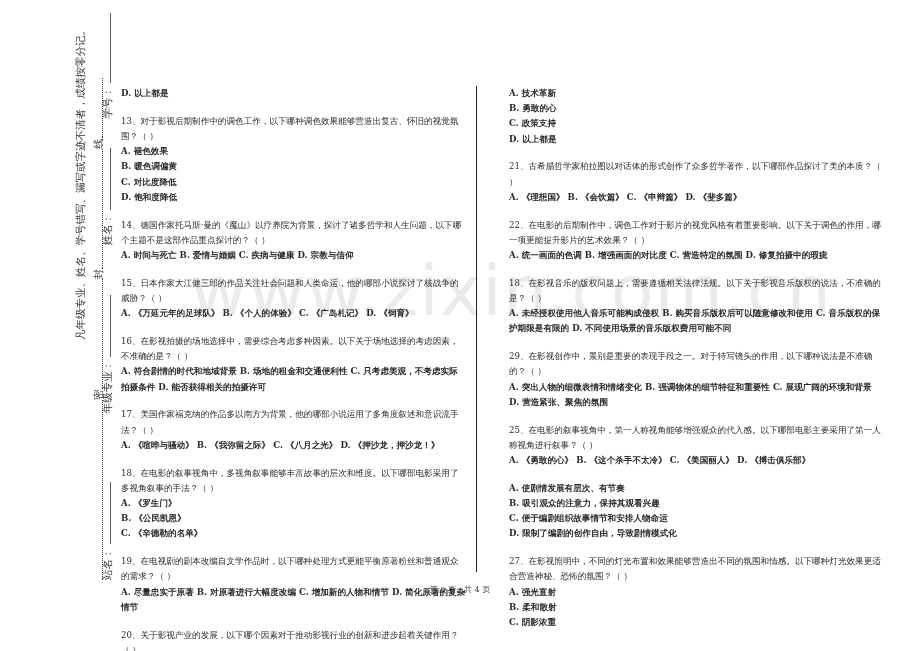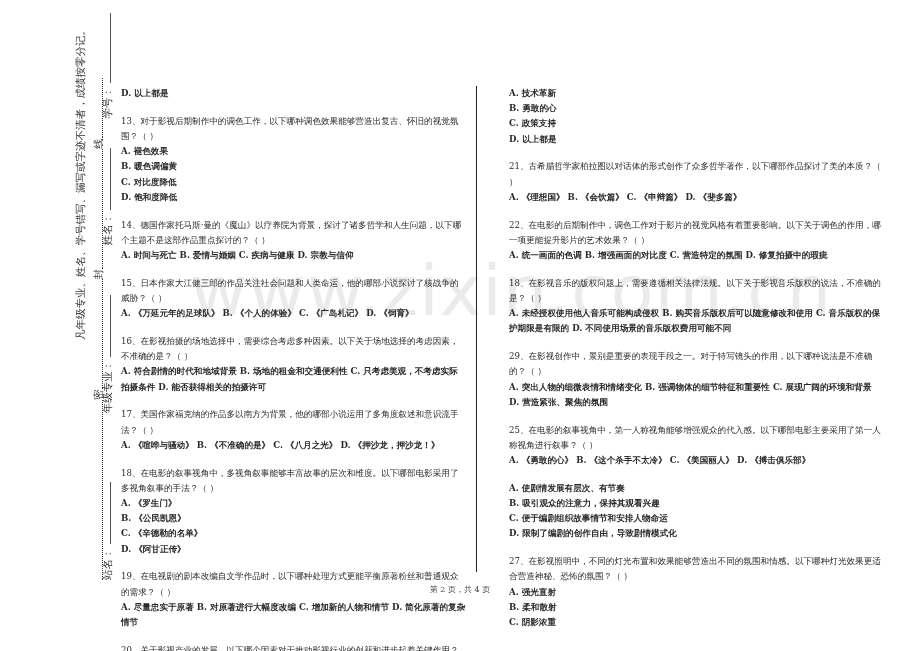--- a/index.html
+++ b/index.html
@@ -83,29 +83,28 @@
       <span class="opt">A.  《万延元年的足球队》  B.  《个人的体验》  C.  《广岛札记》  D.  《饲育》</span>
     </div>
 
     <div class="q">
       <span class="stem">16、在影视拍摄的场地选择中，需要综合考虑多种因素。以下关于场地选择的考虑因素，不准确的是？（  ）</span>
       <span class="opt">A. 符合剧情的时代和地域背景 B. 场地的租金和交通便利性 C. 只考虑美观，不考虑实际拍摄条件  D.  能否获得相关的拍摄许可</span>
     </div>
 
     <div class="q">
       <span class="stem">17、美国作家福克纳的作品多以南方为背景，他的哪部小说运用了多角度叙述和意识流手法？（  ）</span>
-      <span class="opt">A.  《喧哗与骚动》  B.  《不准确的是》  C.  《八月之光》  D.  《押沙龙，押沙龙！》</span>
+      <span class="opt">A.  《喧哗与骚动》  B.  《我弥留之际》  C.  《八月之光》  D.  《押沙龙，押沙龙！》</span>
     </div>
 
     <div class="q">
       <span class="stem">18、在电影的叙事视角中，多视角叙事能够丰富故事的层次和维度。以下哪部电影采用了多视角叙事的手法？（  ）</span>
       <span class="opt">A.  《罗生门》</span>
       <span class="opt">B.  《公民凯恩》</span>
       <span class="opt">C.  《辛德勒的名单》</span>
-      <span class="opt">D.  《阿甘正传》</span>
     </div>
 
     <div class="q">
       <span class="stem">19、在电视剧的剧本改编自文学作品时，以下哪种处理方式更能平衡原著粉丝和普通观众的需求？（  ）</span>
       <span class="opt">A. 尽量忠实于原著 B. 对原著进行大幅度改编 C. 增加新的人物和情节 D. 简化原著的复杂情节</span>
     </div>
 
     <div class="q">
       <span class="stem">20、关于影视产业的发展，以下哪个因素对于推动影视行业的创新和进步起着关键作用？（  ）</span>
     </div>

